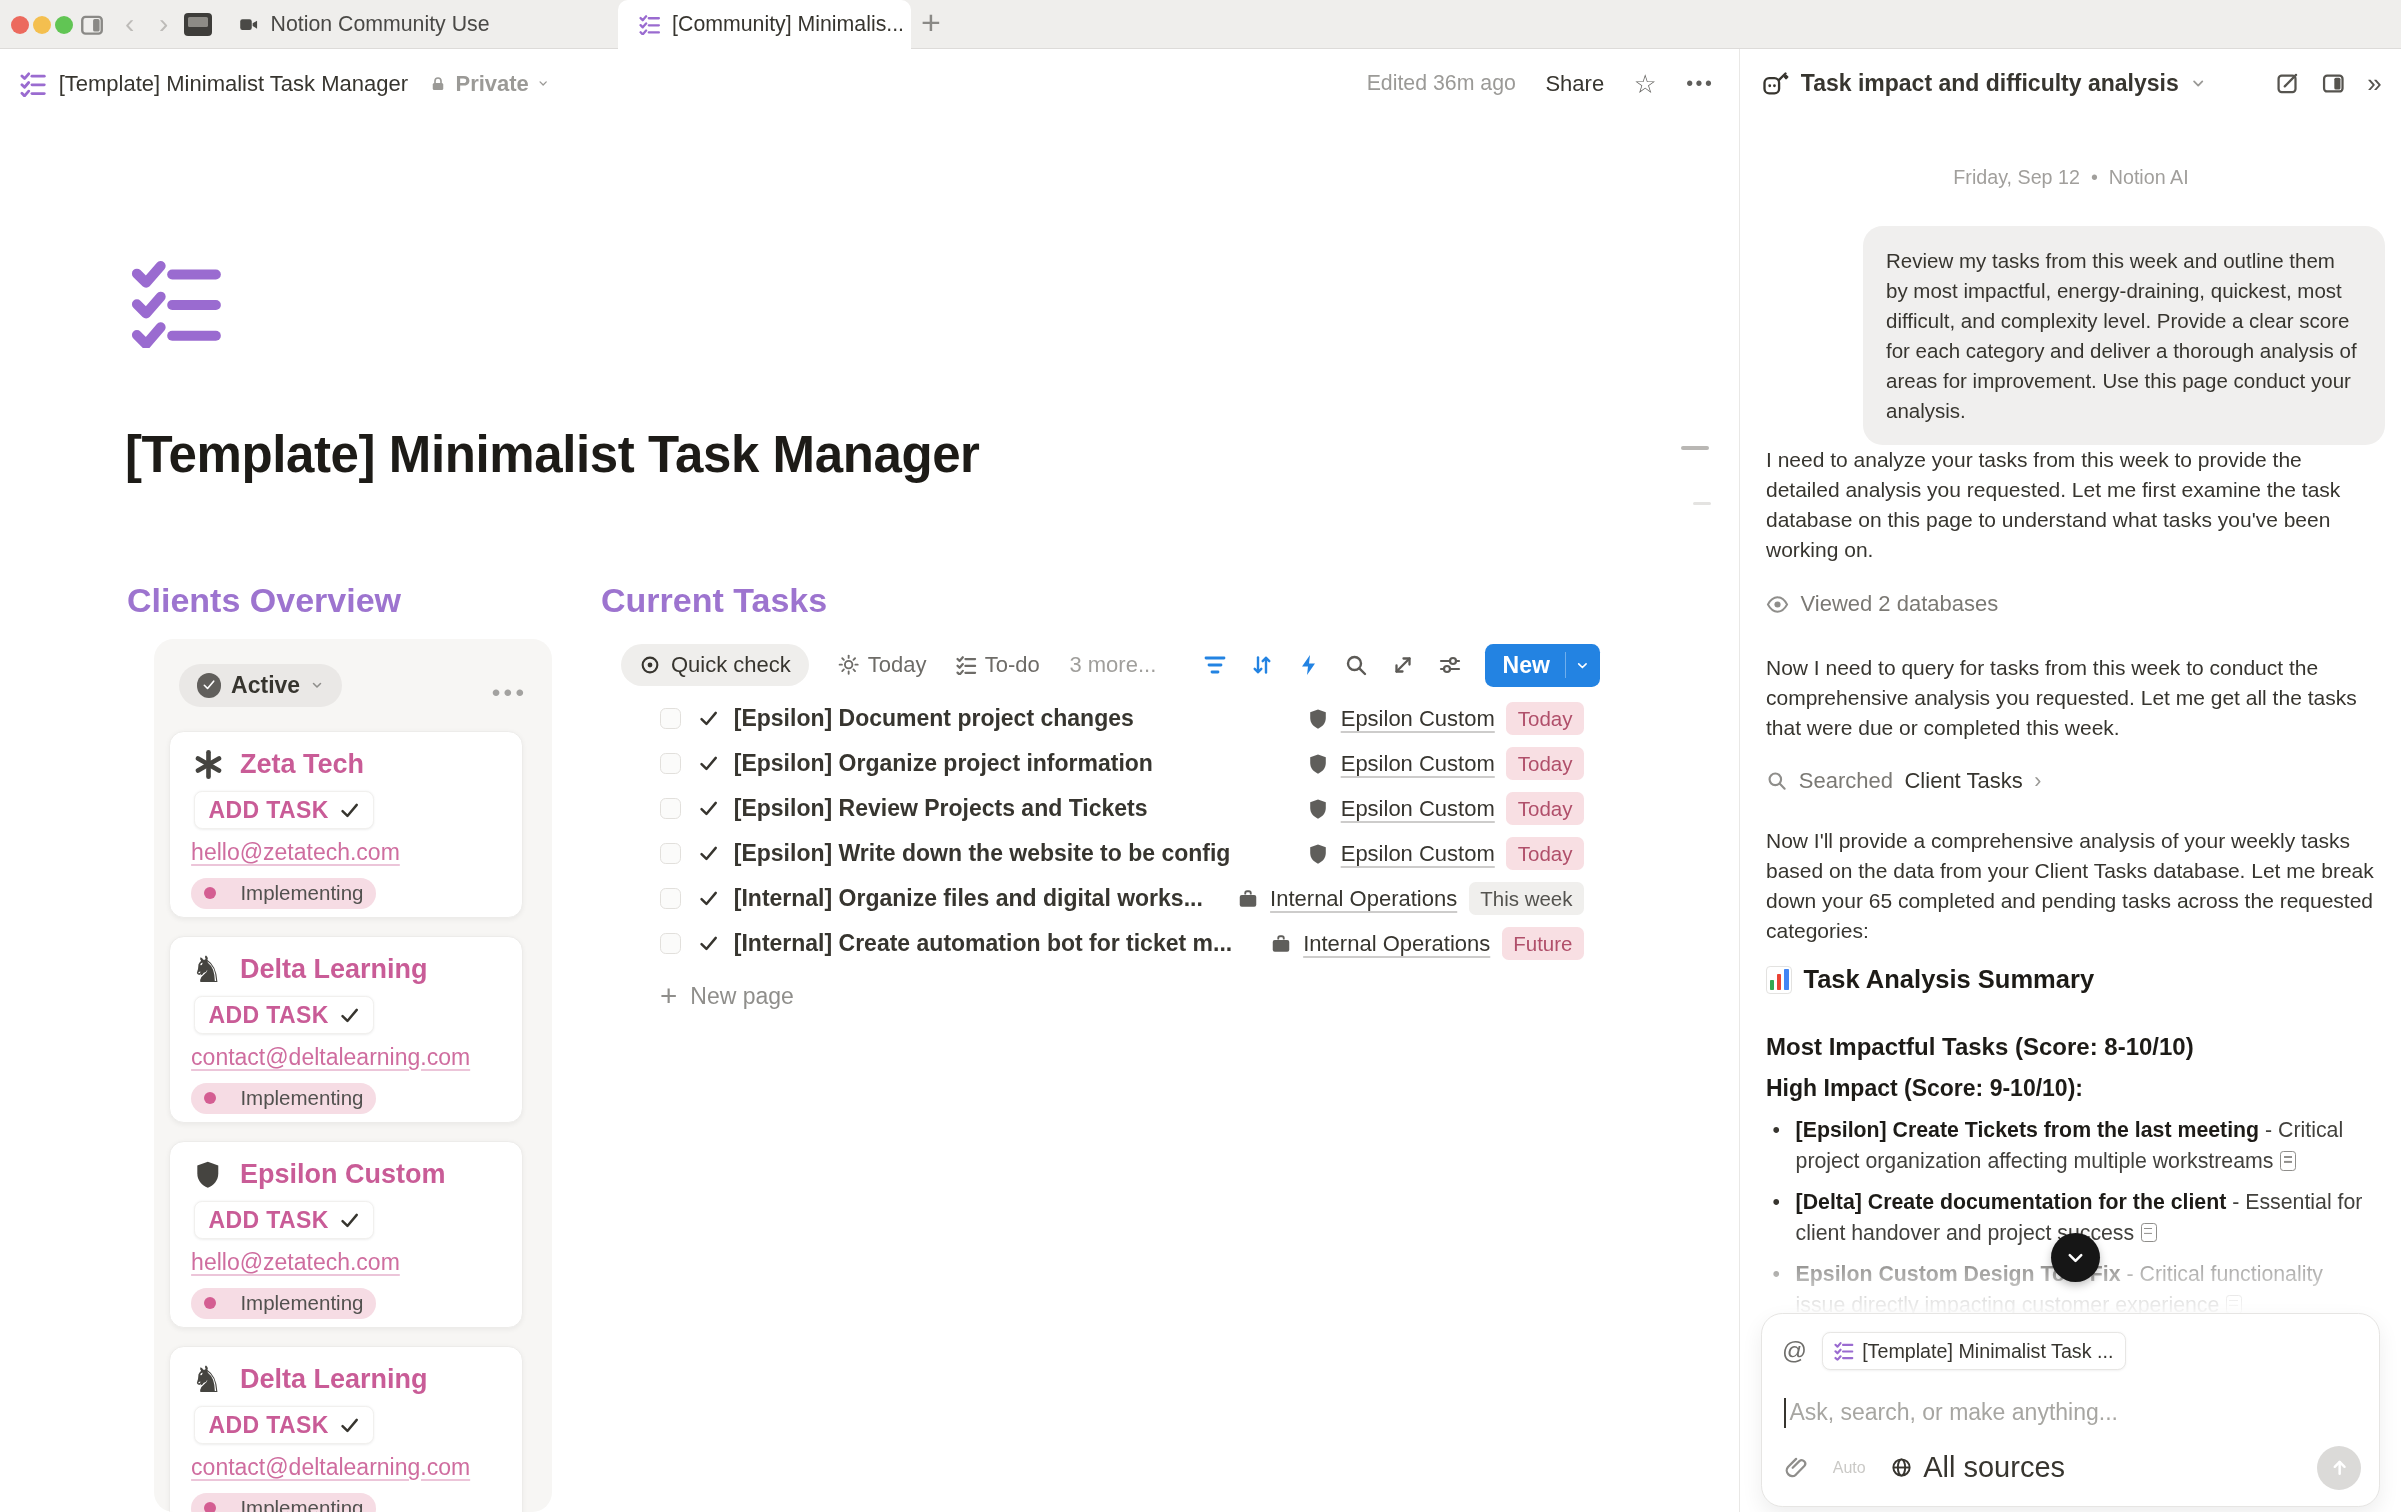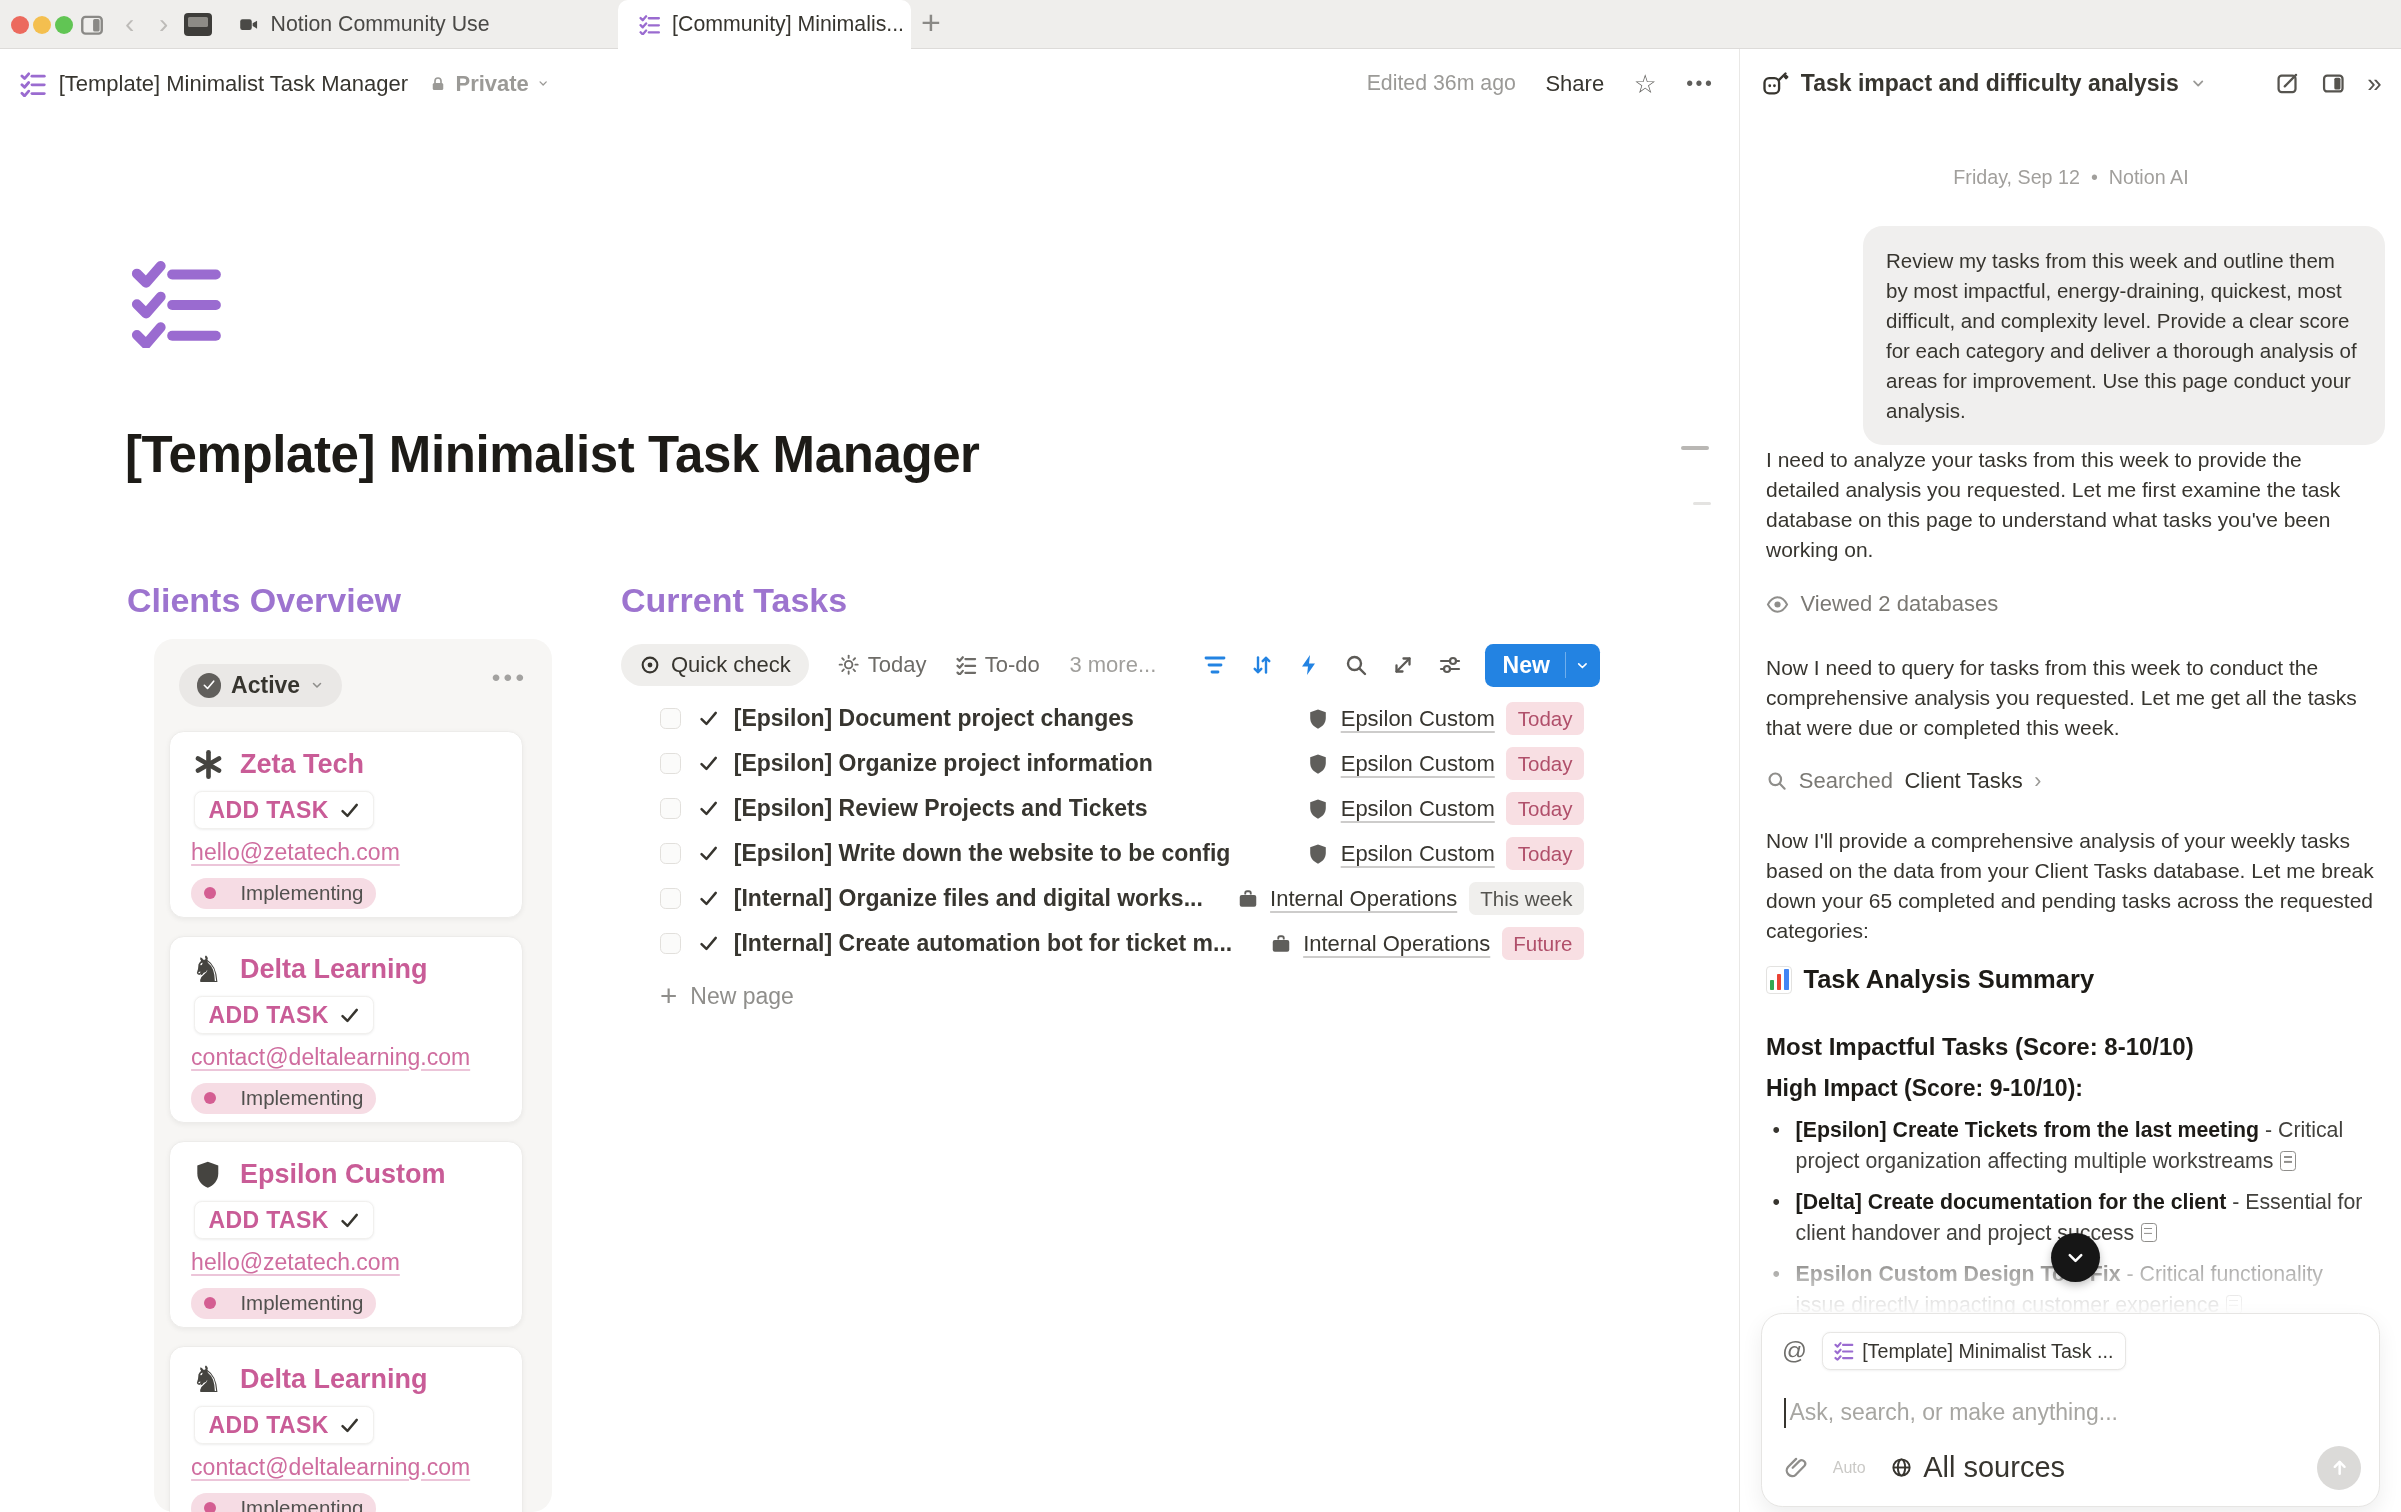--- a/index.html
+++ b/index.html
@@ -37,21 +37,21 @@
   .aiheader .ttl { font-size:23px; font-weight:600; color:#37352f; white-space:nowrap; }
   .aih-right { margin-left:auto; display:flex; align-items:center; gap:21.3px; color:#56544f; }
 
   
   .h1 { position:absolute; left:125px; top:425px; font-size:51px; font-weight:700; color:#1d1b17; letter-spacing:-0.4px; }
   .minus { position:absolute; background:#b9b7b4; border-radius:2.5px; }
   .colhead { position:absolute; font-size:34px; font-weight:700; color:#9d74cf; }
 
   
   .group { position:absolute; left:154px; top:639px; width:398px; height:873px; background:#f7f6f4; border-radius:19.7px; overflow:hidden; }
-  .grouphead { position:absolute; left:24.6px; right:24.6px; top:24.6px; display:flex; align-items:flex-start; justify-content:space-between; }
+  .grouphead { position:absolute; left:24.6px; right:24.6px; top:24.6px; display:flex; align-items:flex-end; justify-content:space-between; }
   .chip { display:inline-flex; align-items:center; gap:9.9px; background:#eae8e6; border-radius:23px; padding:8.2px 18px; }
   .chip .cc { width:24.6px; height:24.6px; border-radius:50%; background:#615f5c; color:#fff; font-size:13px; }
   .chip .lbl { font-size:23px; font-weight:600; color:#37352f; }
   .dots { color:#a3a2a0; font-size:24.6px; letter-spacing:3.3px; }
   .cards { position:absolute; left:14.8px; top:92px; width:354px; }
   .card { background:#fff; border:0.8px solid #edecea; border-radius:14.8px; box-shadow:0 1.6px 4.9px rgba(0,0,0,0.05); padding:16.4px 21.3px; margin-bottom:18px; height:187px; overflow:hidden; }
   .crow1 { display:flex; align-items:center; gap:14.8px; height:33px; margin-bottom:9.9px; }
   .cicon { width:34px; color:#454440; font-size:33px; }
   .cname { font-size:27px; font-weight:600; color:#c95c97; white-space:nowrap; }
   .addtask { display:inline-flex; align-items:center; gap:10px; background:#fff; border:0.8px solid #f1f0ee; box-shadow:0 0.8px 2.5px rgba(0,0,0,0.07); border-radius:8.2px; padding:4.9px 13px; height:38px; margin:0 0 9.9px 3.3px;justify-content:center; }
@@ -314,21 +314,21 @@
   <span class="i abs purple" style="left:130px;top:256px;font-size:92px">
       <svg class="ic" viewBox="0 0 112 112" width="92" height="92">
         <use href="#sym-checklist"></use>
       </svg>
     </span>
   <h1 class="h1">[Template] Minimalist Task Manager</h1>
   <span class="minus" style="left:1681px;top:446px;width:28px;height:4.1px"></span>
   <span class="minus" style="left:1693px;top:502px;width:18px;height:3.3px;background:#e4e3e1"></span>
 
   <span class="colhead" style="left:127px;top:581px">Clients Overview</span>
-  <span class="colhead" style="left:621px;top:581px">Current Tasks</span>
+  <span class="colhead" style="left:601px;top:581px">Current Tasks</span>
 
   <div class="group">
     <div class="grouphead">
       <span class="chip">
         <span class="cc i">
             <svg class="ic" style="font-size:14px" viewBox="0 0 17 17" width="14" height="14">
               <use href="#sym-check"></use>
             </svg>
           </span>
         <span class="lbl">Active</span>

